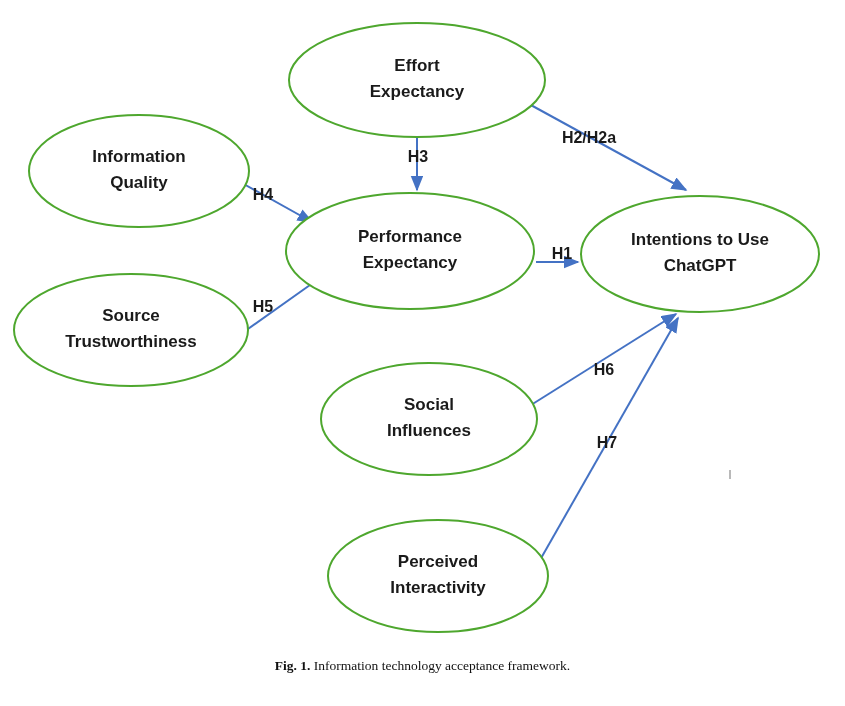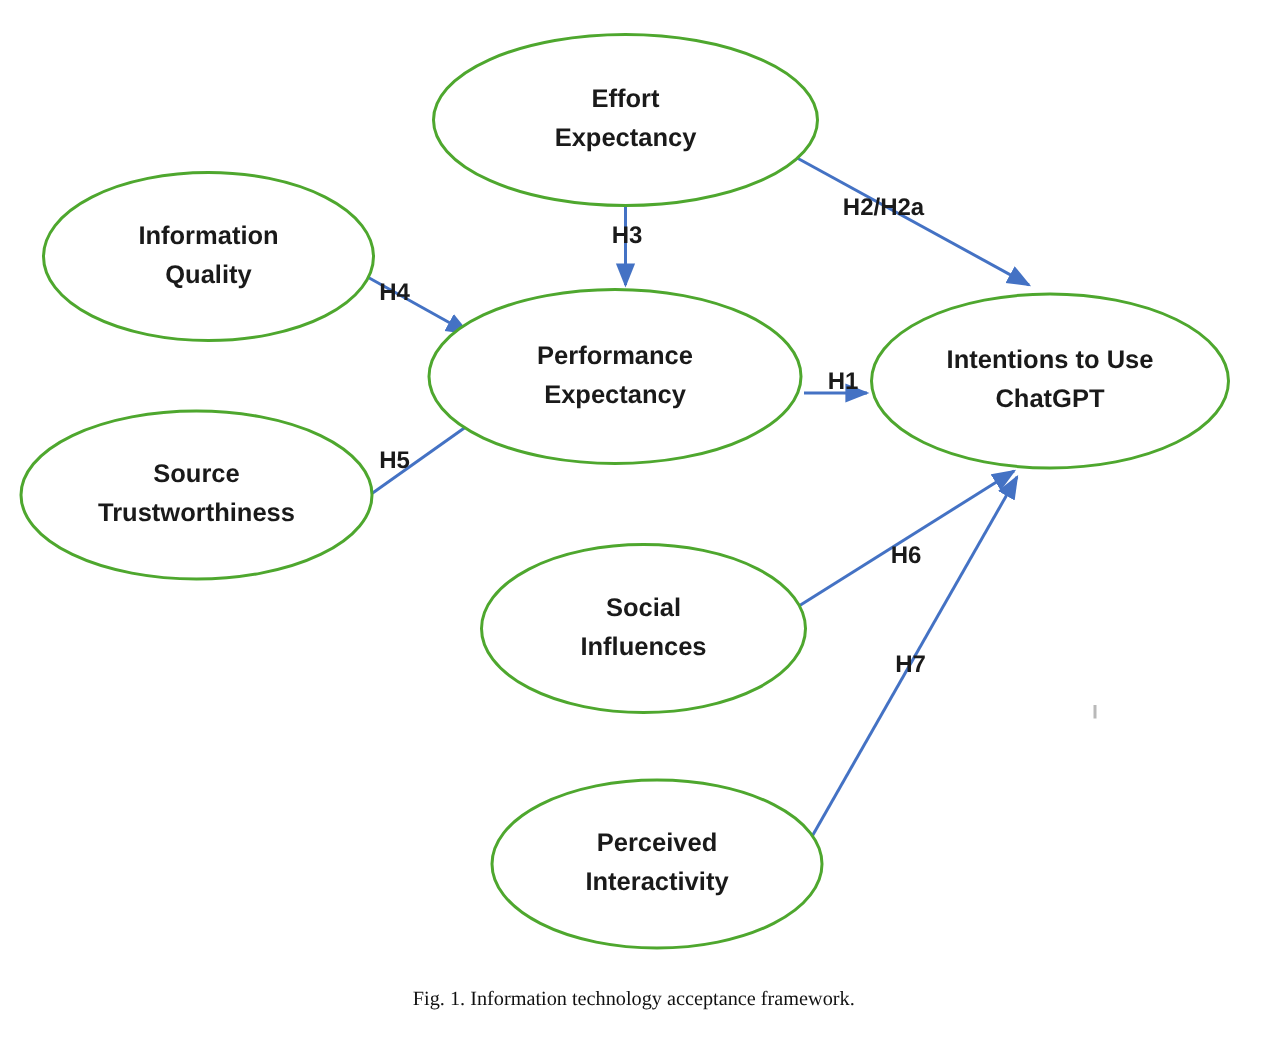--- a/index.html
+++ b/index.html
@@ -59,21 +59,21 @@
     position: absolute;
     left: 0;
     top: 658px;
     width: 845px;
     text-align: center;
     font-family: "Liberation Serif", serif;
     font-size: 13.5px;
     color: #111111;
   }
   #caption .cap-label {
-    font-weight: normal;
+    font-weight: bold;
   }
   .speck {
     position: absolute;
     left: 729px;
     top: 470px;
     width: 2px;
     height: 9px;
     background: #b9b9b9;
   }
 </style>

